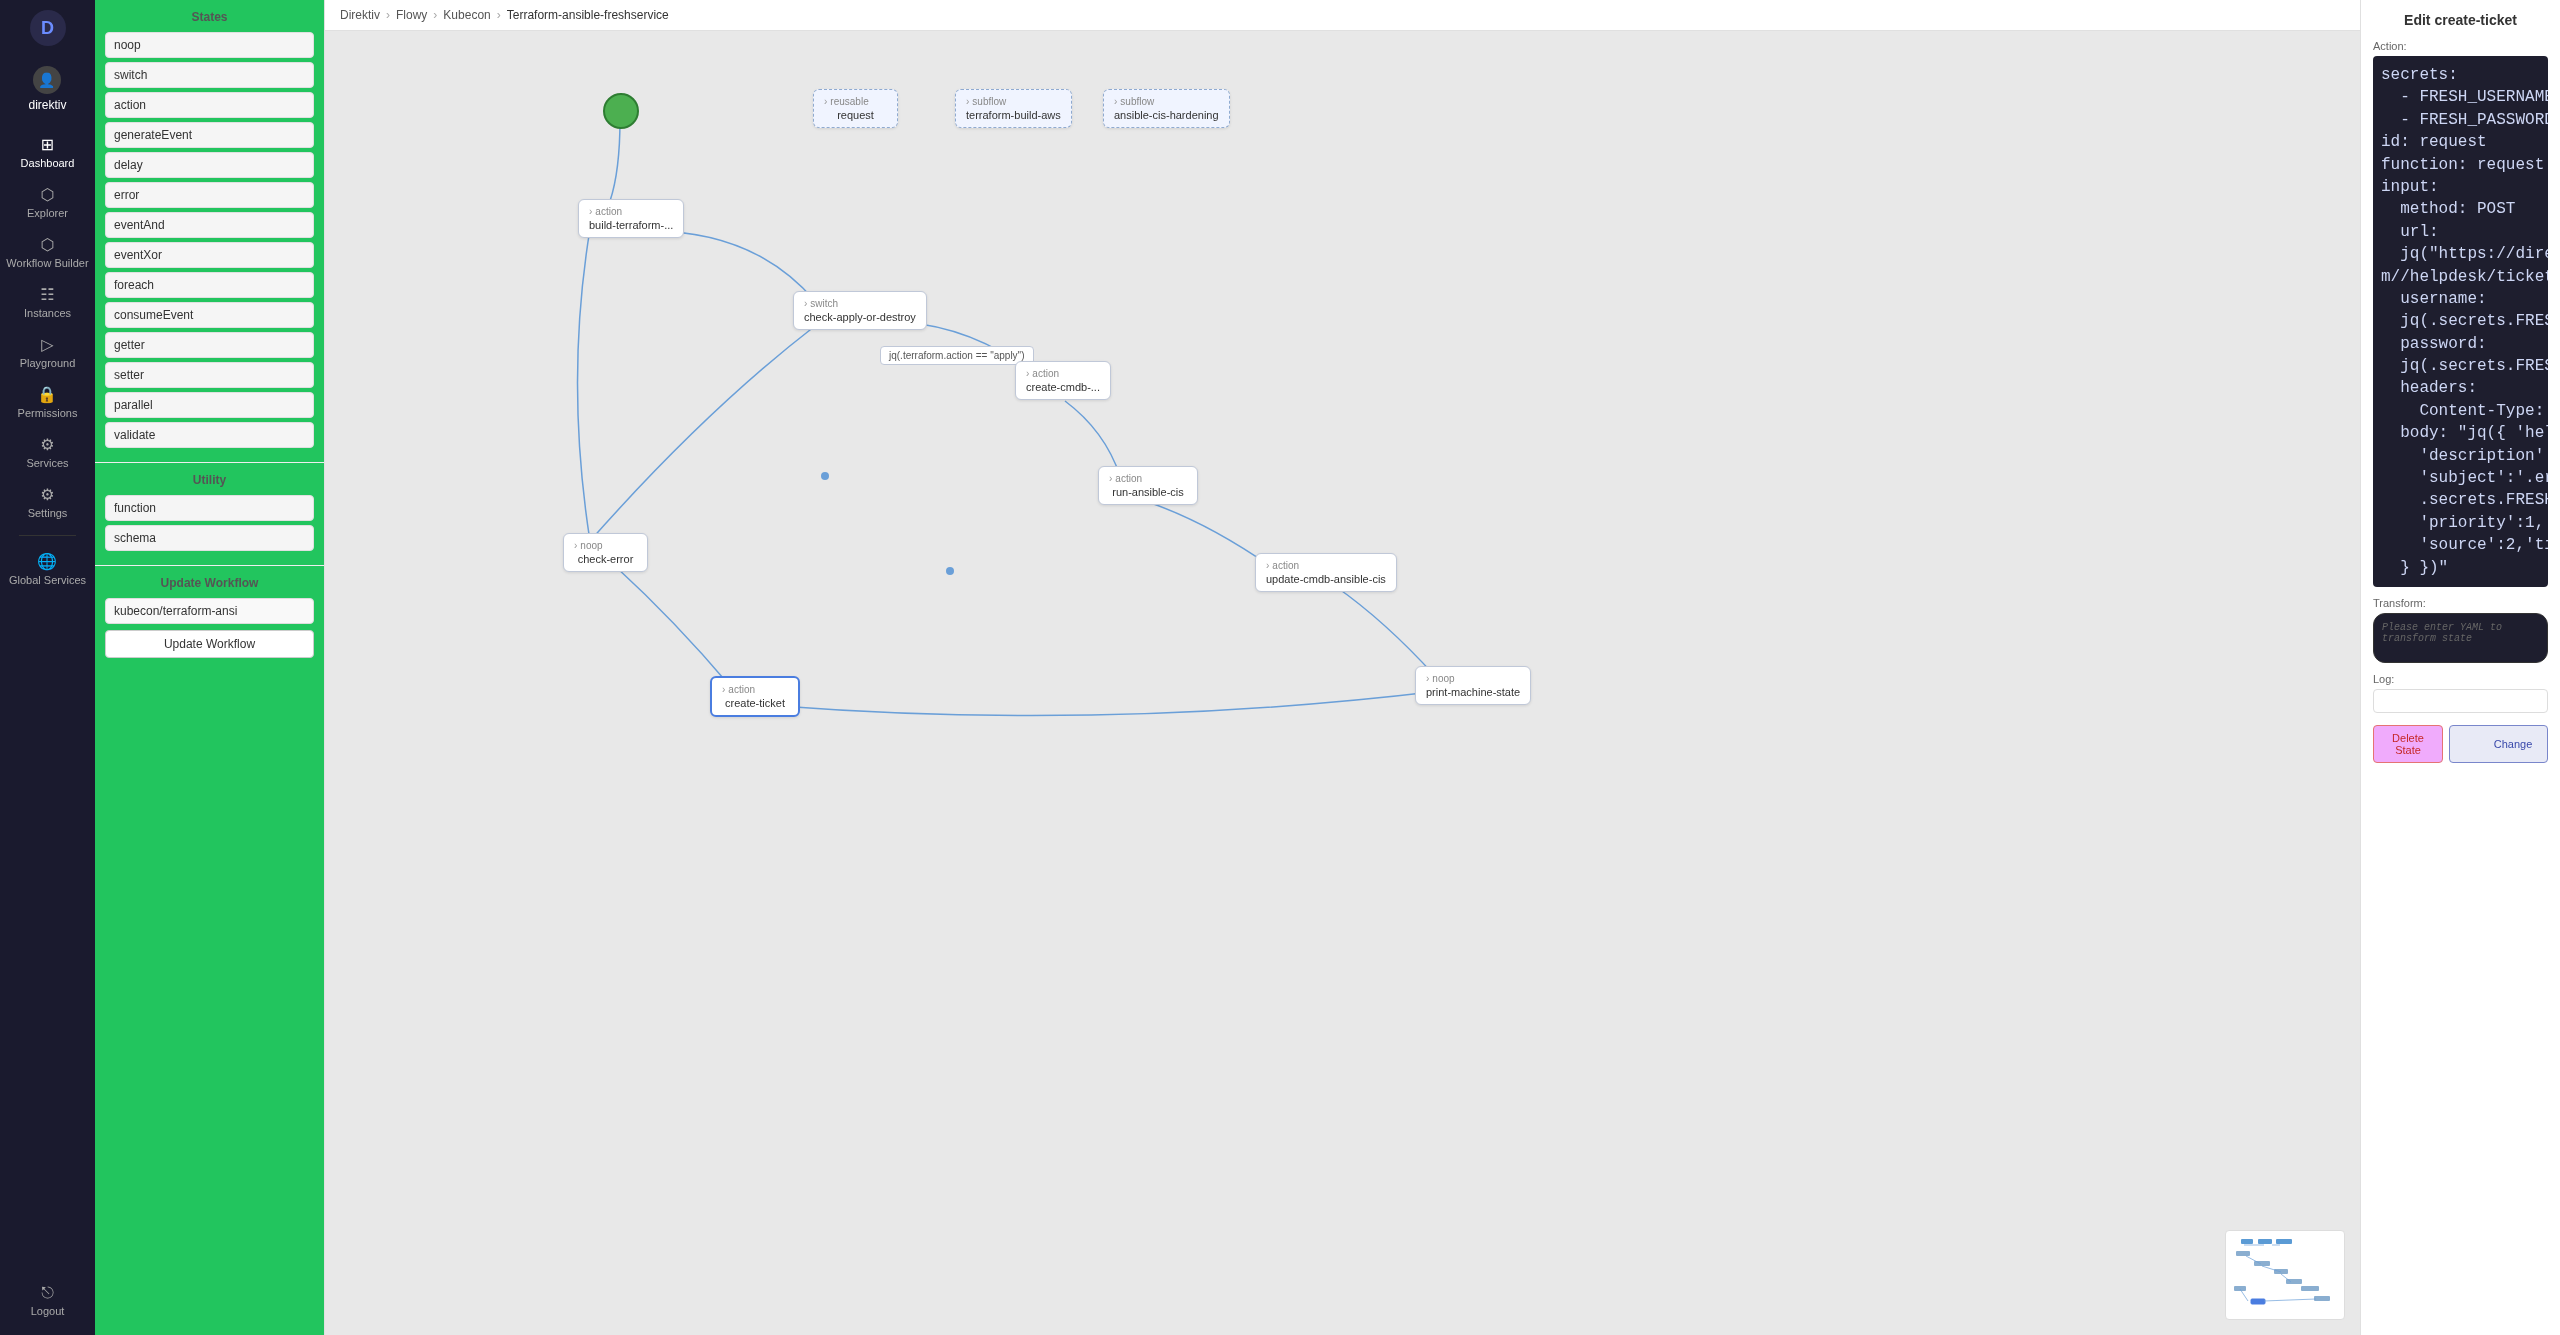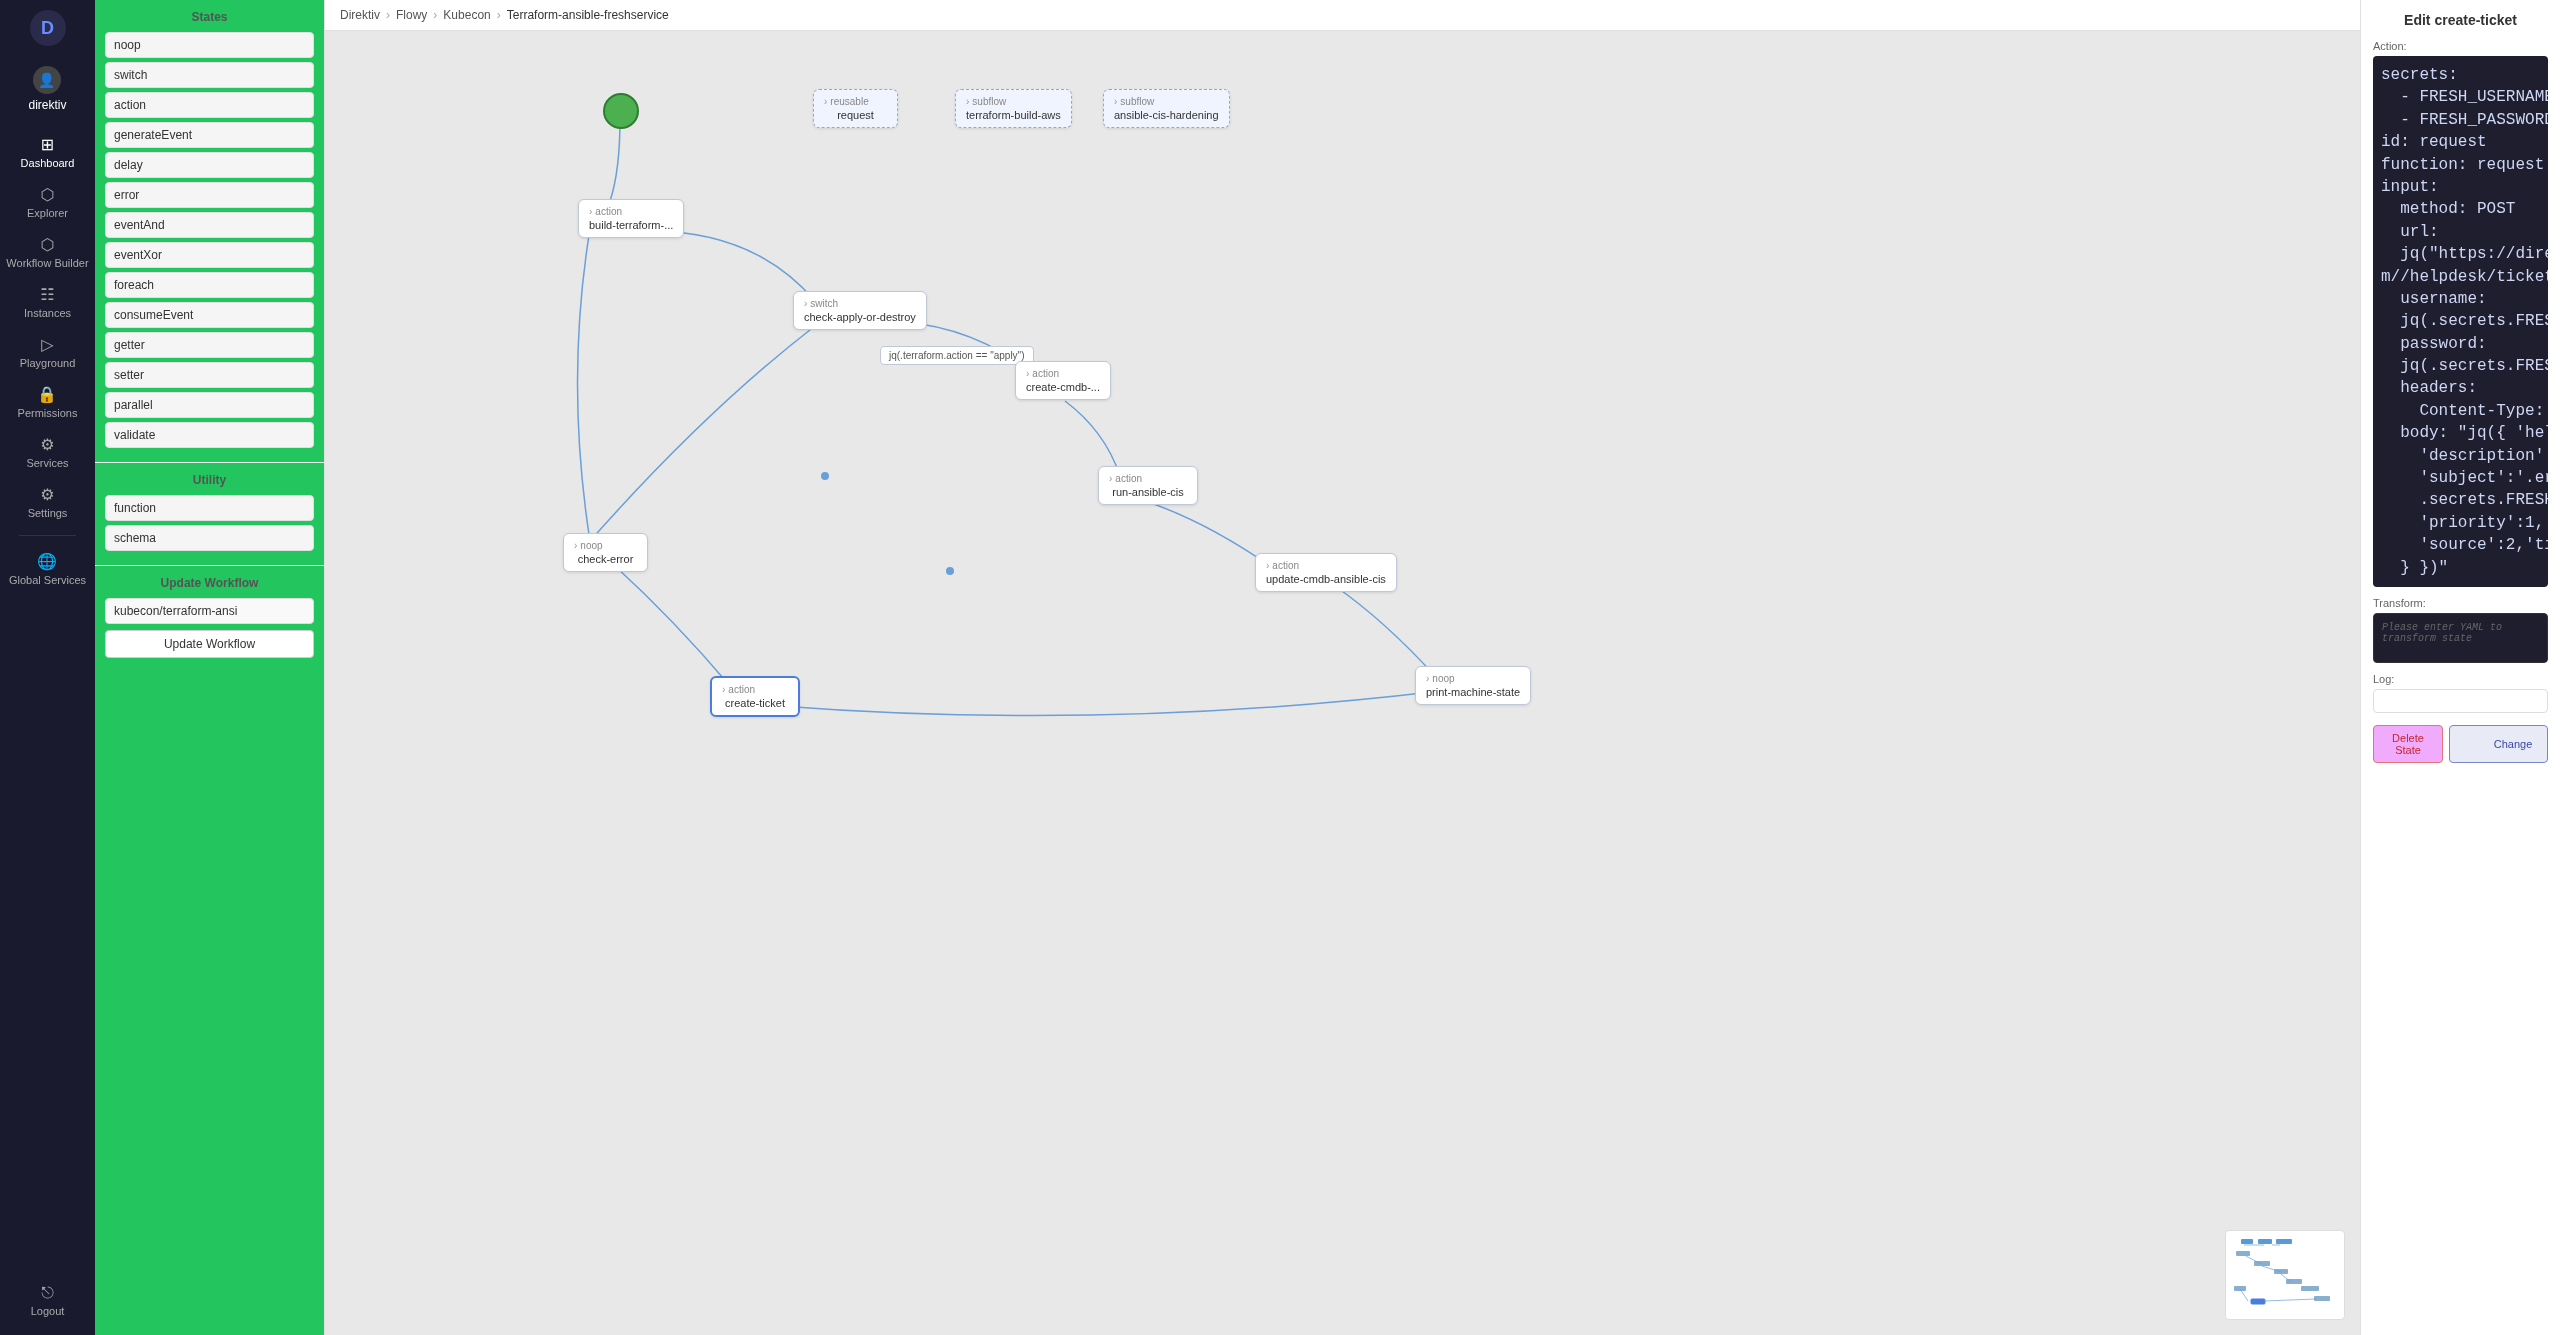--- a/index.html
+++ b/index.html
@@ -178,21 +178,21 @@
       min-height: 80px;
       overflow: hidden;
       white-space: pre;
     }
     .transform-area {
       background: #1e1e2e;
       color: #666;
       font-family: 'Courier New', monospace;
       font-size: 10px;
       padding: 8px;
-      border-radius: 4px;
+      border-radius: 12px;
       margin-bottom: 10px;
       min-height: 50px;
       border: 1px solid #333;
       font-style: italic;
     }
     .log-area {
       background: #fff;
       border: 1px solid #ddd;
       border-radius: 4px;
       min-height: 24px;

